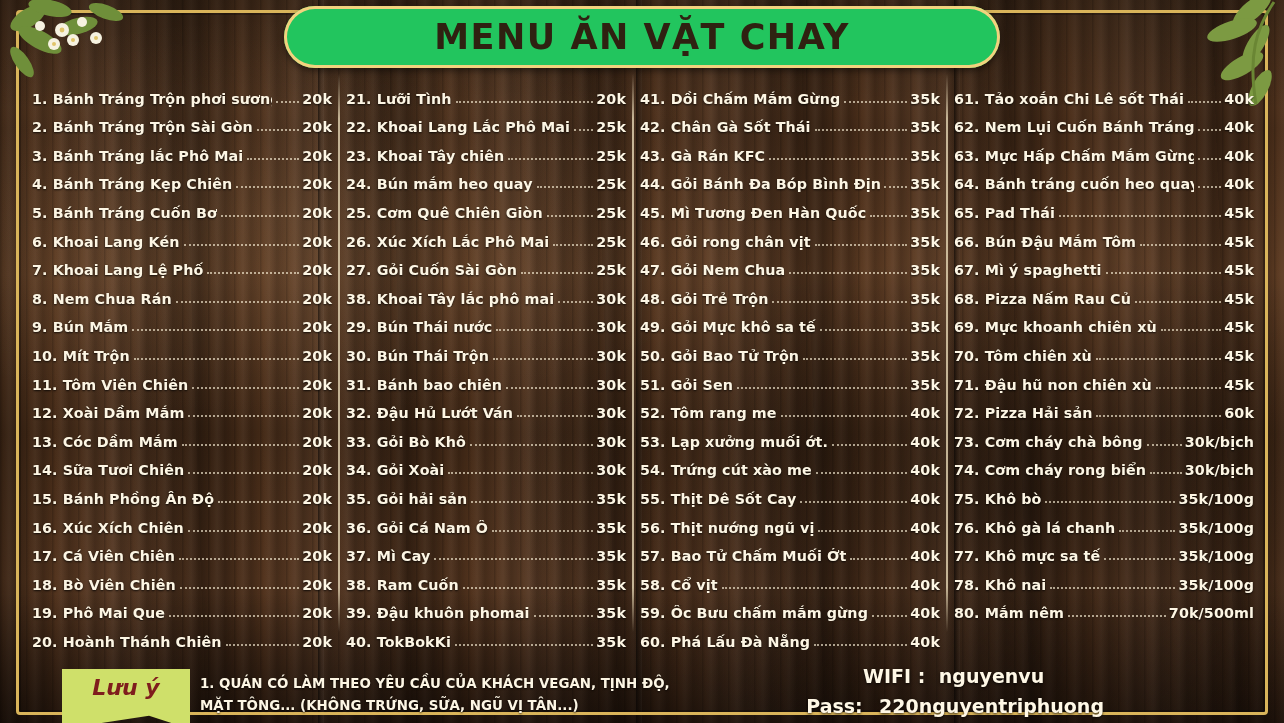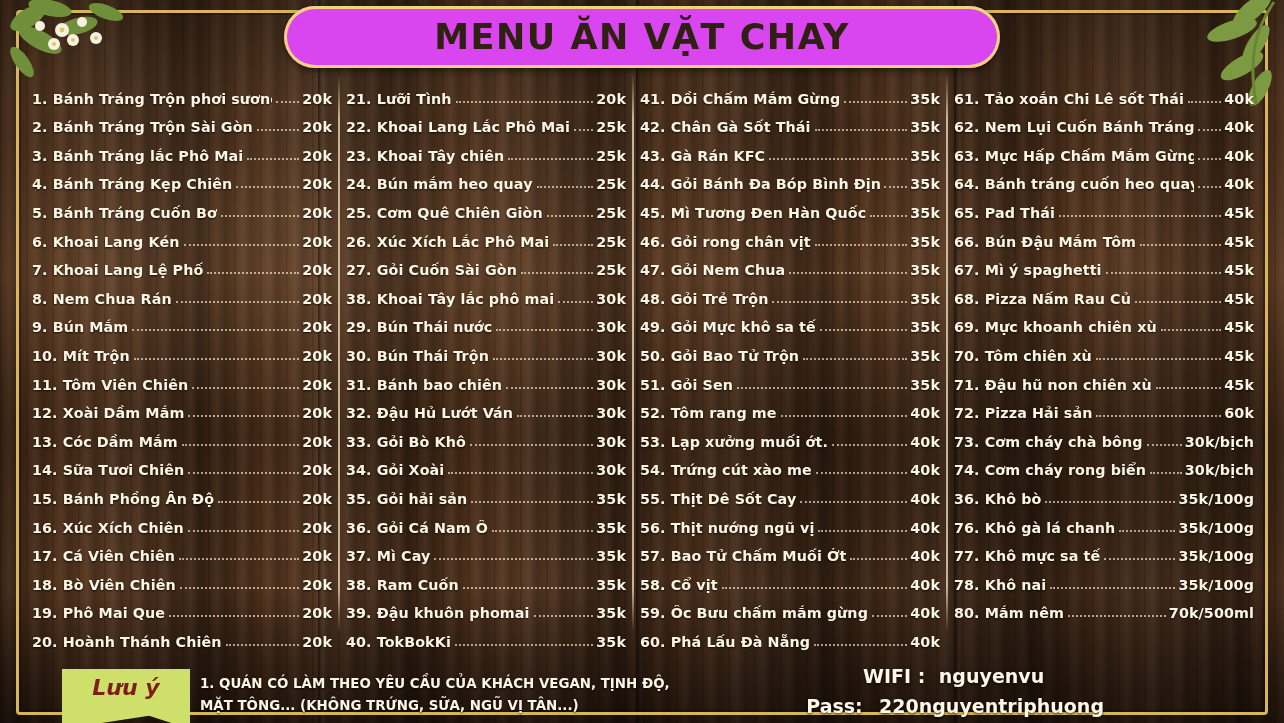--- a/index.html
+++ b/index.html
@@ -35,21 +35,21 @@
     position:absolute;left:16px;top:10px;right:16px;bottom:8px;
     border:3px solid #d9b45a;border-radius:4px;
     box-shadow:inset 0 0 0 2px rgba(0,0,0,0.25);
     pointer-events:none;
   }
 
   
   .title-pill{
     position:absolute;left:50%;transform:translateX(-50%);
     top:6px;width:716px;height:62px;border-radius:34px;
-    background:#d946ef;
+    background:#22c55e;
     box-shadow:0 3px 6px rgba(0,0,0,0.45), inset 0 0 0 3px #f2d27e;
     display:flex;align-items:center;justify-content:center;
   }
   .title-pill span{
     font-family:"DejaVu Sans", sans-serif;
     font-weight:bold;font-size:35px;letter-spacing:1.5px;
     color:#2f2111;text-transform:uppercase;
     white-space:nowrap;
   }
 
@@ -539,21 +539,21 @@
         <span class="nm">73. Cơm cháy chà bông</span>
         <span class="dots"></span>
         <span class="pr">30k/bịch</span>
       </div>
       <div class="row">
         <span class="nm">74. Cơm cháy rong biển</span>
         <span class="dots"></span>
         <span class="pr">30k/bịch</span>
       </div>
       <div class="row">
-        <span class="nm">36. Khô bò</span>
+        <span class="nm">75. Khô bò</span>
         <span class="dots"></span>
         <span class="pr">35k/100g</span>
       </div>
       <div class="row">
         <span class="nm">76. Khô gà lá chanh</span>
         <span class="dots"></span>
         <span class="pr">35k/100g</span>
       </div>
       <div class="row">
         <span class="nm">77. Khô mực sa tế</span>

